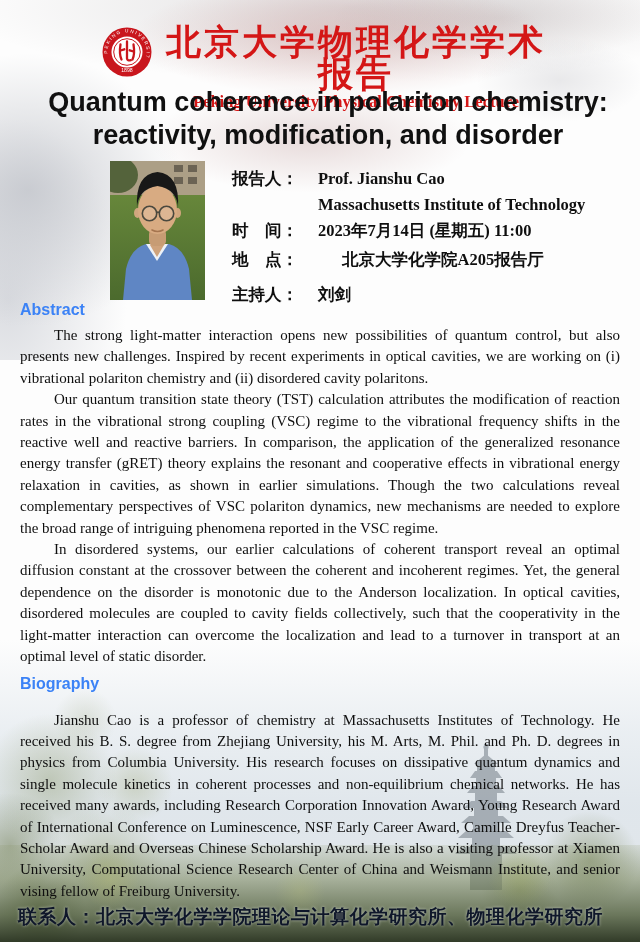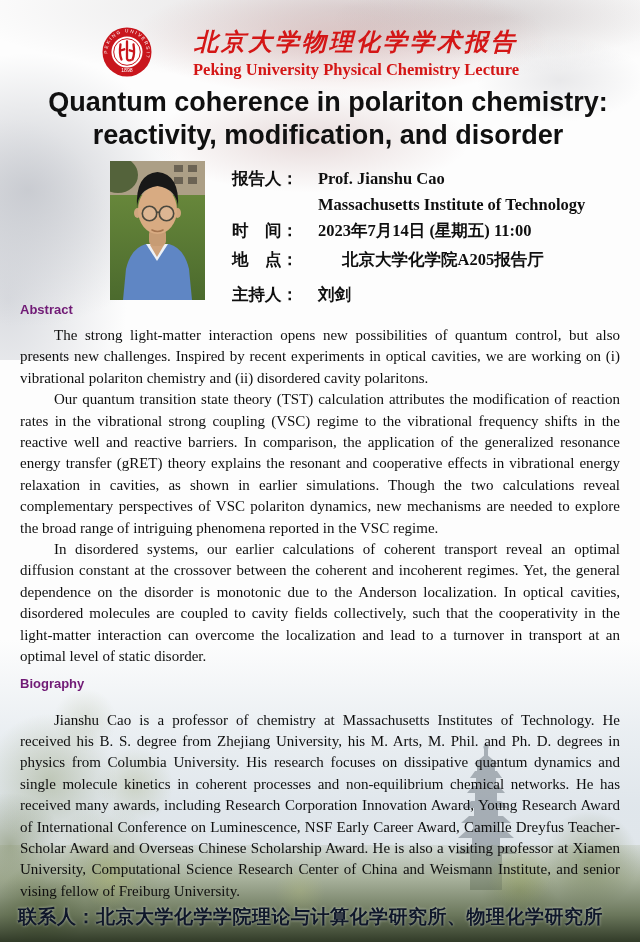--- a/index.html
+++ b/index.html
@@ -51,21 +51,21 @@
       linear-gradient(to bottom,
         rgba(126,138,84,0.14) 0%, rgba(104,118,68,0.48) 35%,
         rgba(74,88,52,0.78) 72%, rgba(40,50,30,0.95) 100%);
   }
   .pagoda{position:absolute;left:450px;top:744px;z-index:0;opacity:0.72;}
   
   .seal{position:absolute;left:102px;top:27px;z-index:2;}
   .series-titles{position:absolute;left:160px;top:26px;width:392px;text-align:center;z-index:2;}
   .series-zh{
     font-family:"Liberation Sans",sans-serif;font-weight:bold;
-    font-size:24px;line-height:32px;letter-spacing:3px;color:var(--red);font-style:italic;
+    font-size:35px;line-height:32px;letter-spacing:3px;color:var(--red);
   }
   .series-en{
     font-family:"Liberation Serif",serif;font-weight:bold;
     font-size:16.5px;line-height:19px;color:var(--red);margin-top:2px;
   }
   .talk-title{
     position:absolute;left:8px;top:86px;width:640px;text-align:center;z-index:2;
     font-family:"Liberation Sans",sans-serif;font-weight:bold;
     font-size:27px;line-height:33px;color:#101010;
   }
@@ -75,21 +75,21 @@
   .info-row{display:flex;font-size:16.5px;line-height:25px;font-weight:bold;}
   .info-label{width:86px;flex:none;white-space:nowrap;}
   .info-value{flex:1;}
   .row-gap-s{margin-top:1px;}
   .row-gap-m{margin-top:4px;gap:24px;}
   .row-gap-l{margin-top:10px;}
   
   .content{position:absolute;left:20px;top:299px;width:600px;z-index:2;}
   .section-heading{
     font-family:"Liberation Sans",sans-serif;font-weight:bold;
-    font-size:13px;line-height:22px;color:#701a75;margin:0 0 4px 0;
+    font-size:16px;line-height:22px;color:#3b82f6;margin:0 0 4px 0;
   }
   .section-heading.bio{margin-top:5px;margin-bottom:15px;}
   .content p{
     margin:0;font-size:15px;line-height:21.4px;font-weight:normal;
     text-align:justify;text-indent:34px;color:#0f0f0f;
   }
   .contact{
     position:absolute;left:18px;top:904px;width:606px;z-index:2;
     font-size:19px;font-weight:bold;letter-spacing:0.5px;color:#0f172a;
     text-shadow:0 0 3px rgba(255,255,255,0.55);white-space:nowrap;

